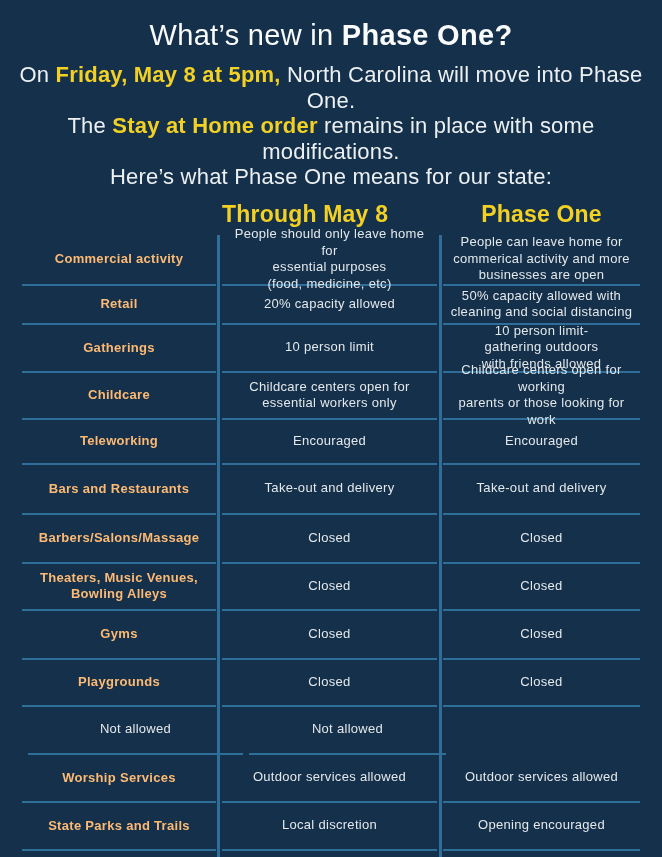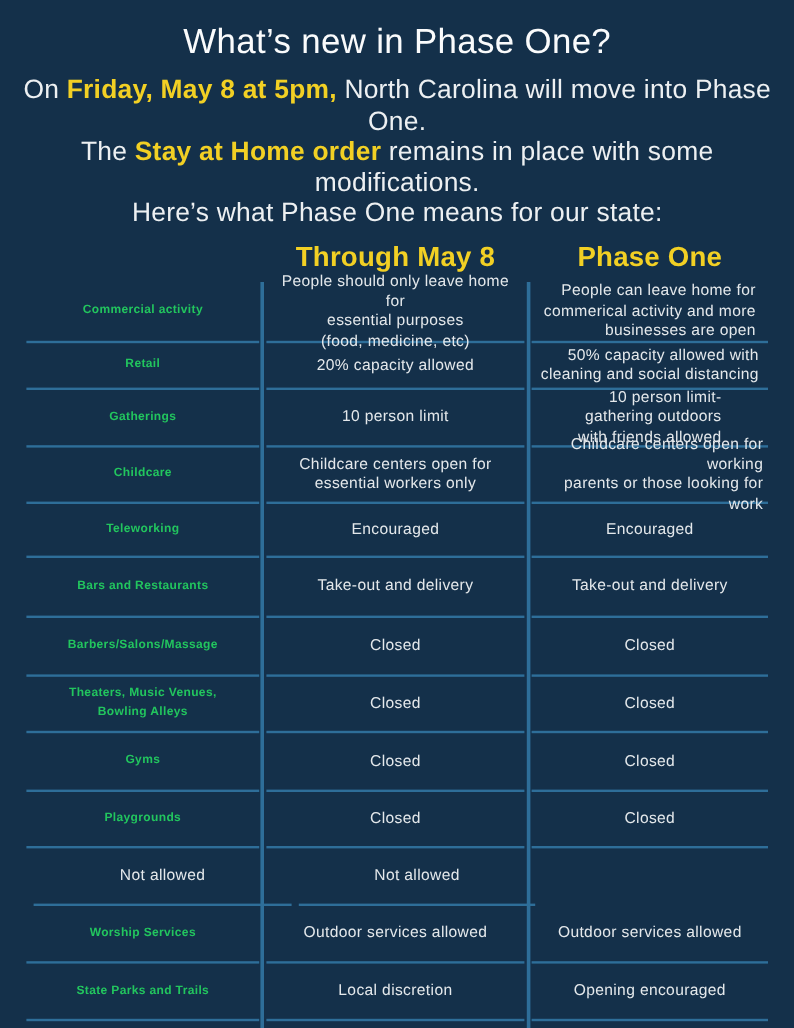--- a/index.html
+++ b/index.html
@@ -22,21 +22,21 @@
   }
   
   .title {
     text-align: center;
     color: #FAFBFC;
     font-size: 29px;
     line-height: 36px;
     letter-spacing: 0.3px;
     font-weight: 400;
   }
-  .title .bold { font-weight: 400; }
+  .title .bold { font-weight: 700; }
   
   .intro {
     margin-top: 9px;
     text-align: center;
     color: #EDF0F2;
     font-size: 22px;
     line-height: 25.5px;
     letter-spacing: 0.2px;
   }
   .intro b { color: #F2D024; font-weight: 700; }
@@ -45,21 +45,21 @@
     margin-left: 22px;
     width: 618px;
     margin-top: 8px;
     display: flex;
     align-items: flex-end;
     height: 30px;
   }
   .col-headers .spacer { width: 200px; }
   .col-headers .h1 {
     width: 215px;
-    text-align: center;
+    text-align: left;
     color: #F2D024;
     font-weight: 700;
     font-size: 23px;
     letter-spacing: 0.2px;
   }
   .col-headers .gap2 { width: 6px; }
   .col-headers .h2 {
     width: 197px;
     text-align: center;
     color: #F2D024;
@@ -93,34 +93,34 @@
     justify-content: center;
     text-align: center;
     box-sizing: border-box;
     border-bottom: 2px solid #2E6E99;
     white-space: pre-line;
     padding: 2px 4px;
   }
   .row:last-child .cell { border-bottom: none; }
   .cell.label {
     width: 194px;
-    color: #22c55e;
+    color: #fdba74;
     font-weight: 700;
-    font-size: 10px;
+    font-size: 13px;
     line-height: 16px;
     letter-spacing: 0.3px;
   }
   .cell.value {
     color: #E4E8EB;
     font-size: 13px;
     line-height: 16.5px;
     letter-spacing: 0.3px;
   }
   .cell.through { width: 215px; margin-left: 6px; }
-  .cell.phase   { width: 197px; margin-left: 6px; text-align: right; }
+  .cell.phase   { width: 197px; margin-left: 6px; }
   
   .row:nth-child(1)  { height: 51px; }
   .row:nth-child(2)  { height: 39px; }
   .row:nth-child(3)  { height: 48px; }
   .row:nth-child(4)  { height: 47px; }
   .row:nth-child(5)  { height: 45px; }
   .row:nth-child(6)  { height: 50px; }
   .row:nth-child(7)  { height: 49px; }
   .row:nth-child(8)  { height: 47px; }
   .row:nth-child(9)  { height: 49px; }

